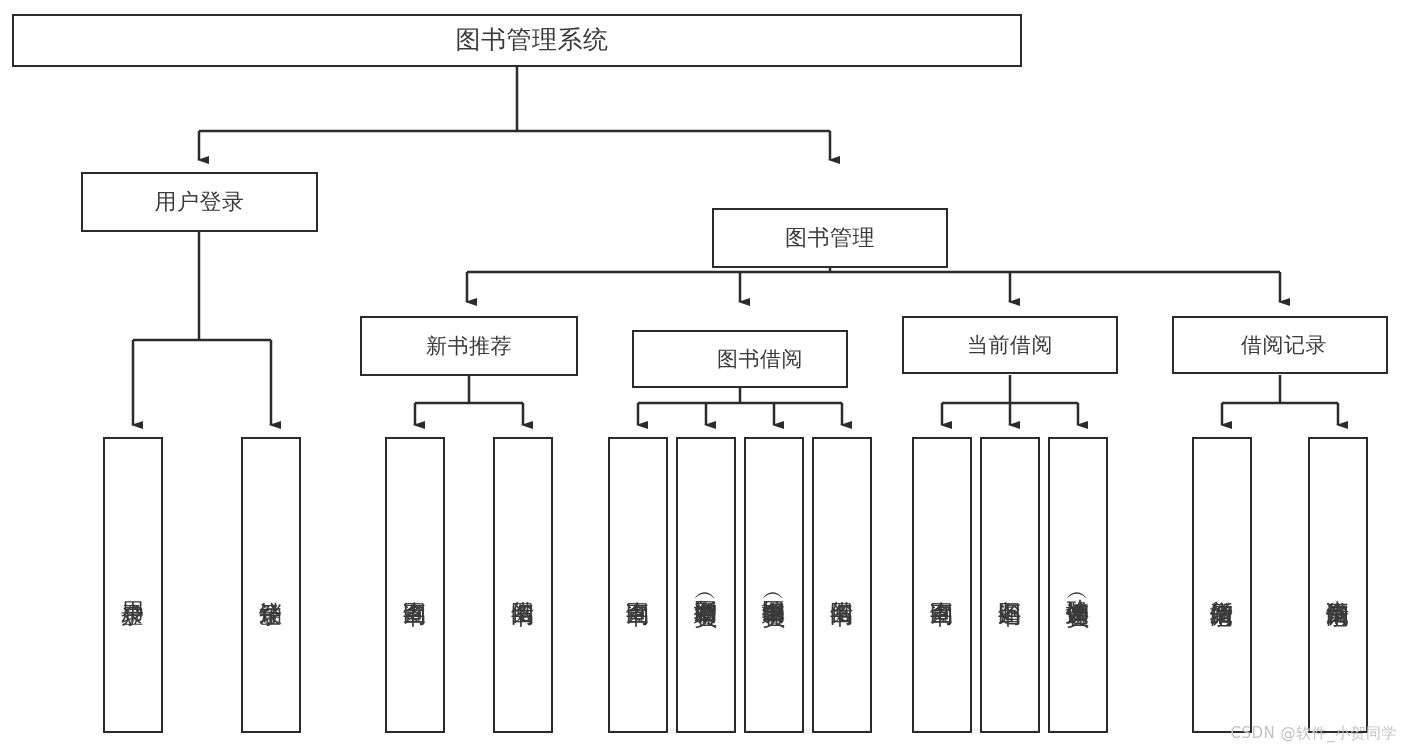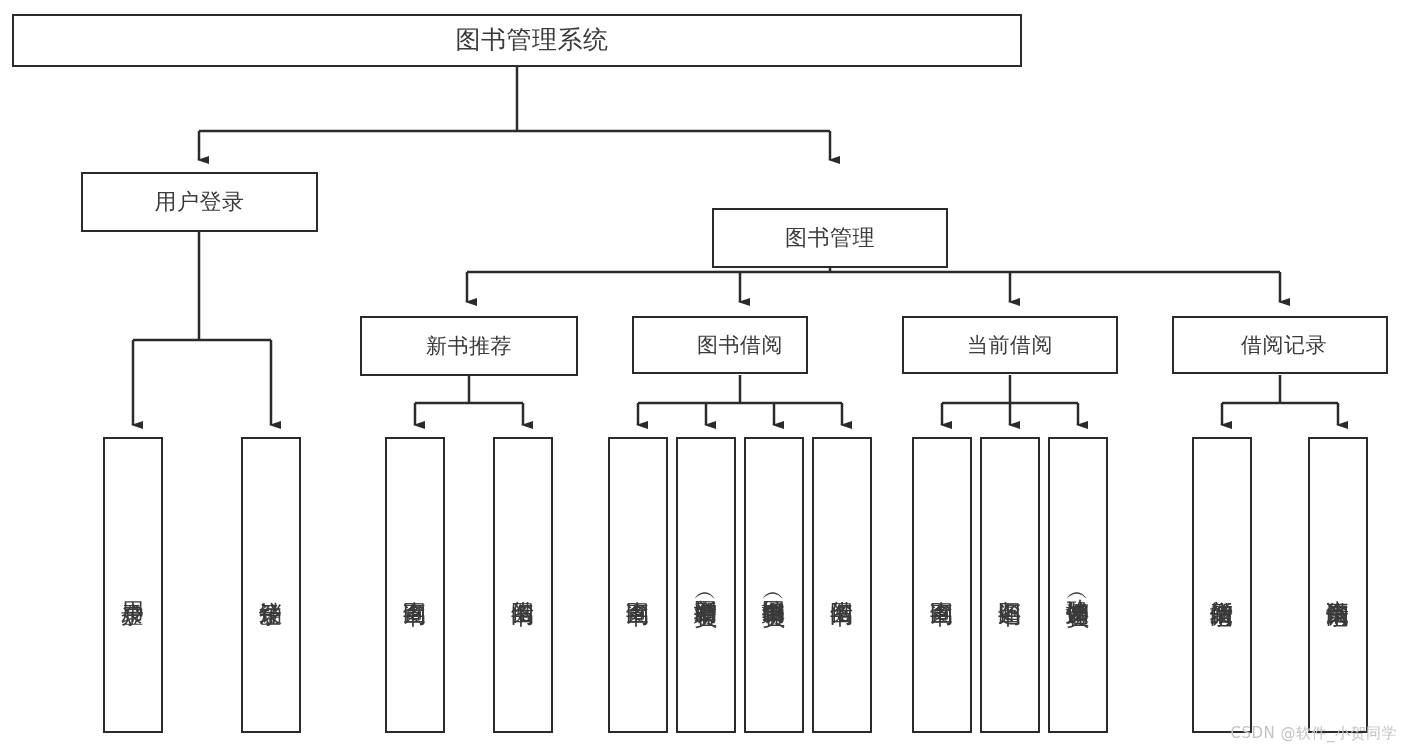--- a/index.html
+++ b/index.html
@@ -132,21 +132,21 @@
   </div>
 
   <div class="node level1" style="left:712px; top:172px; width:236px; height:60px;margin-top:36px;">
     <span class="label">图书管理</span>
   </div>
 
   <div class="node level2" style="left:360px; top:316px; width:218px; height:60px;">
     <span class="label">新书推荐</span>
   </div>
 
-  <div class="node level2" style="left:632px; top:316px; width:176px; height:58px;padding-left:40px;">
+  <div class="node level2" style="left:632px; top:330px; width:216px; height:58px;padding-left:40px;">
     <span class="label">图书借阅</span>
   </div>
 
   <div class="node level2" style="left:902px; top:316px; width:216px; height:58px;">
     <span class="label">当前借阅</span>
   </div>
 
   <div class="node level2" style="left:1172px; top:316px; width:216px; height:58px;padding-left:8px;">
     <span class="label">借阅记录</span>
   </div>

